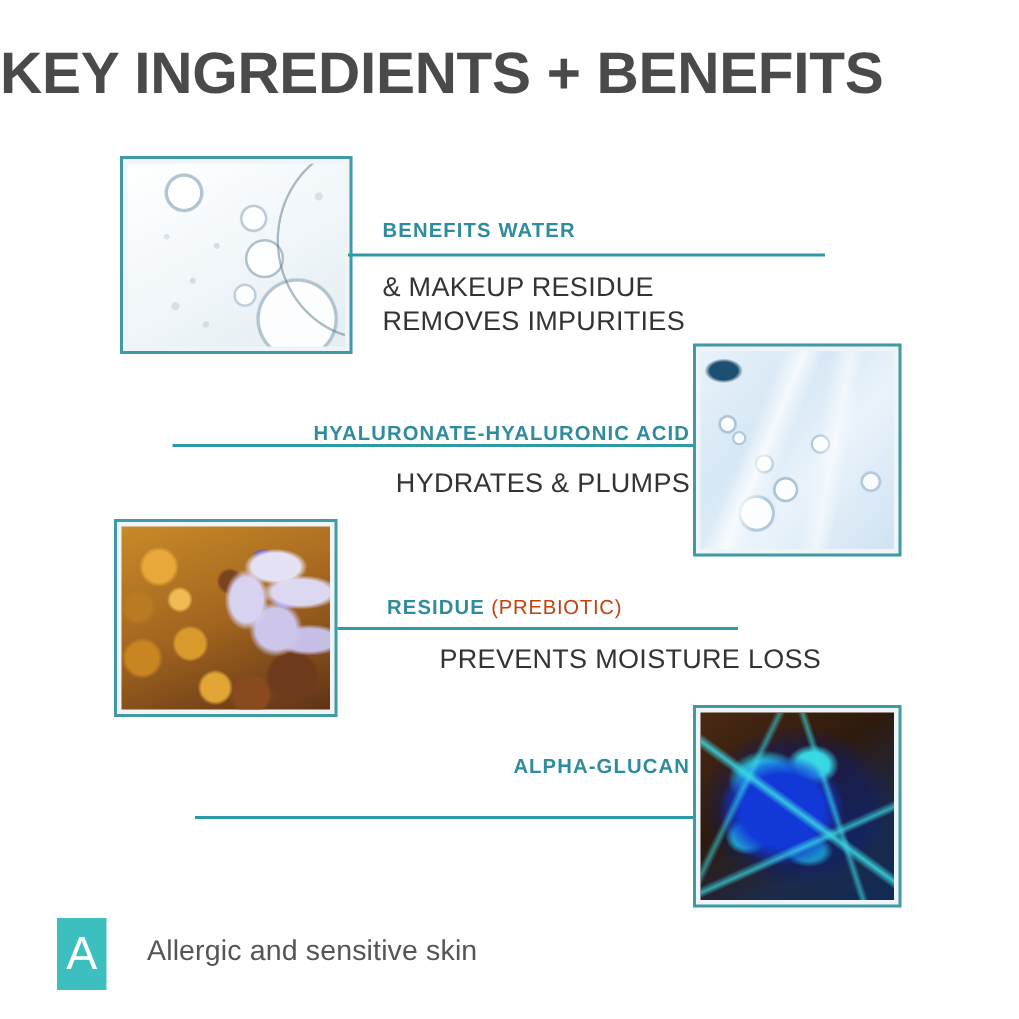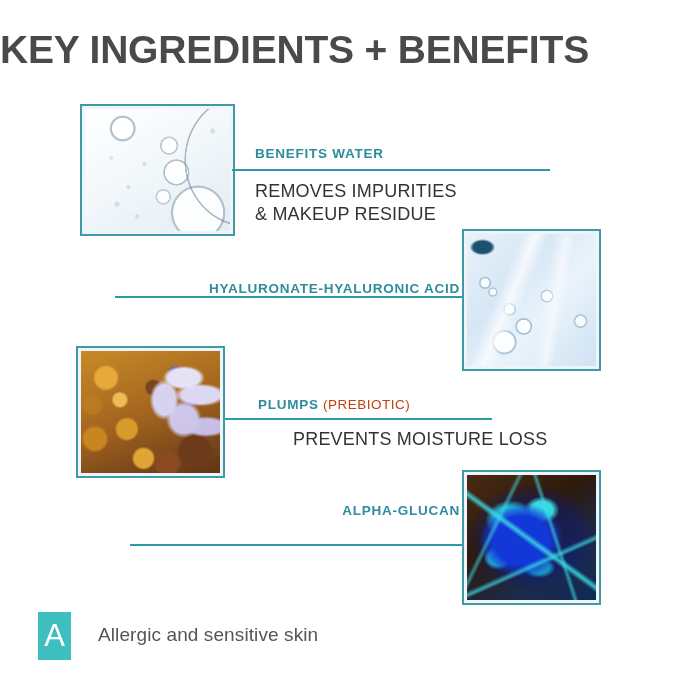--- a/index.html
+++ b/index.html
@@ -238,41 +238,44 @@
     <div class="tile-inner"></div>
   </div>
 
   <div class="entry-name" id="name-micellar">
     <span>BENEFITS WATER</span>
   </div>
 
   <div class="divider" id="div-micellar"></div>
 
   <div class="entry-benefit" id="benefit-micellar">
+    <div>&amp; MAKEUP RESIDUE</div>
     <div>REMOVES IMPURITIES</div>
-    <div>&amp; MAKEUP RESIDUE</div>
   </div>
 
   <div class="tile" id="tile-hyaluronic">
     <div class="tile-inner"></div>
   </div>
 
   <div class="entry-name" id="name-hyaluronic">
     <span>HYALURONATE-HYALURONIC ACID</span>
   </div>
 
   <div class="divider" id="div-hyaluronic"></div>
 
+  <div class="entry-benefit" id="benefit-hyaluronic">
+    <div>HYDRATES &amp; PLUMPS</div>
+  </div>
 
   <div class="tile" id="tile-inulin">
     <div class="tile-inner"></div>
   </div>
 
   <div class="entry-name" id="name-inulin">
-    <span>PLUMPS</span><span class="qualifier">&nbsp;<span>(PREBIOTIC)</span></span>
+    <span>RESIDUE</span><span class="qualifier">&nbsp;<span>(PREBIOTIC)</span></span>
   </div>
 
   <div class="divider" id="div-inulin"></div>
 
   <div class="entry-benefit" id="benefit-inulin">
     <div>PREVENTS MOISTURE LOSS</div>
   </div>
 
   <div class="tile" id="tile-alphaglucan">
     <div class="tile-inner"></div>

